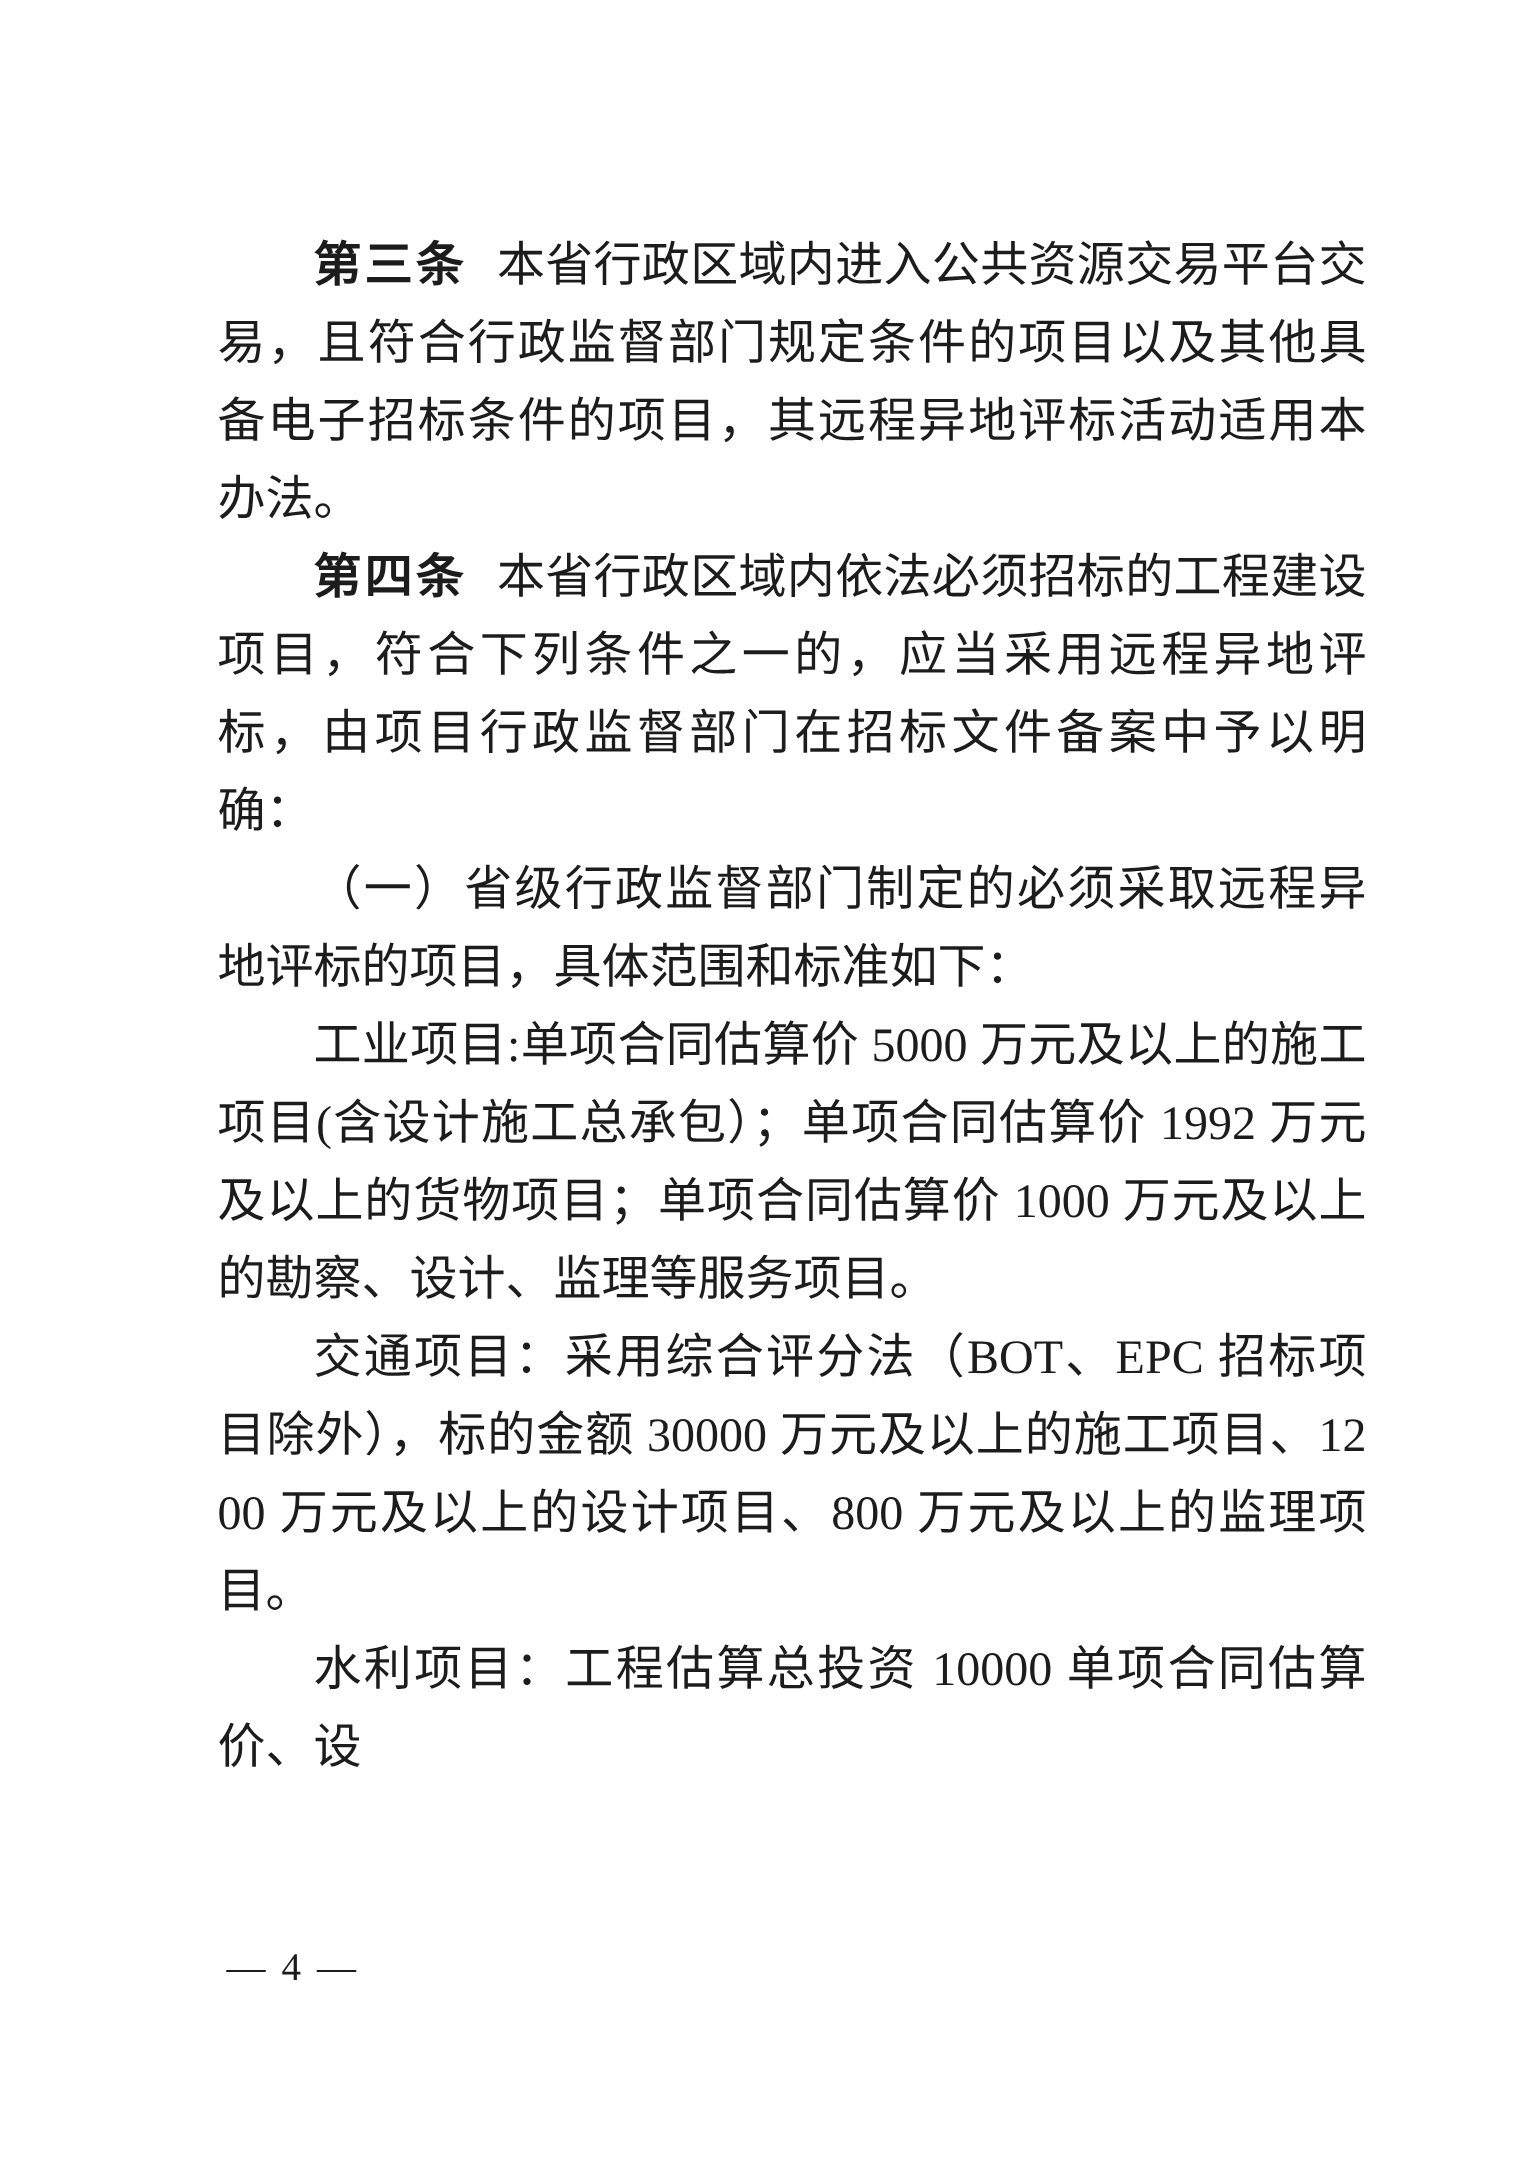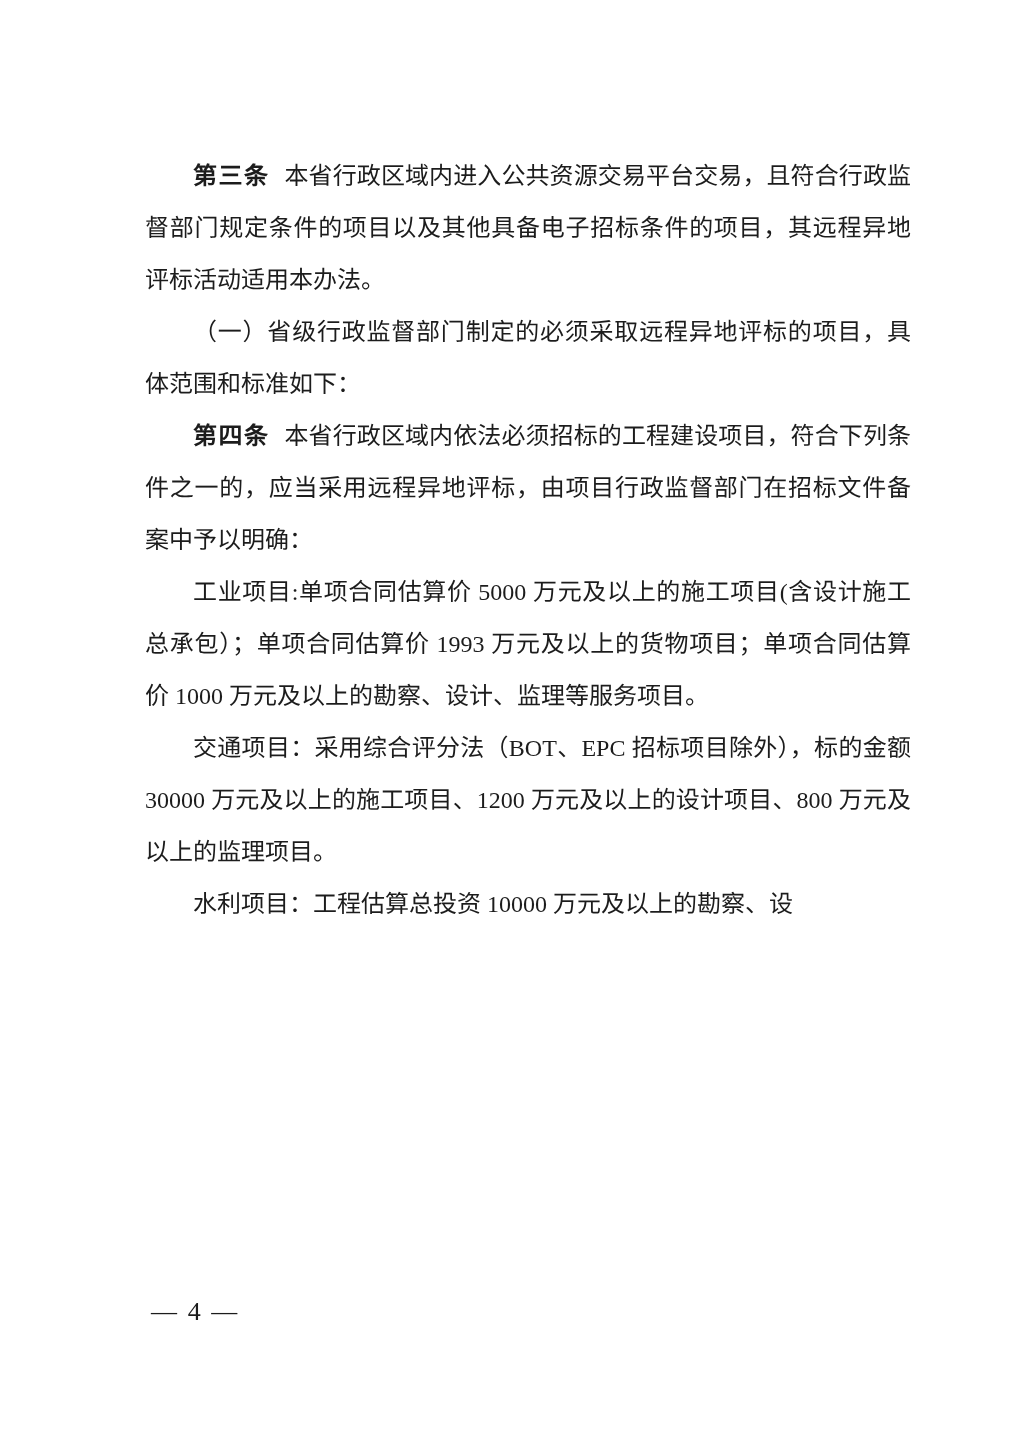--- a/index.html
+++ b/index.html
@@ -14,21 +14,21 @@
     background: #ffffff;
     overflow: hidden;
     font-family: "Liberation Serif", "DejaVu Serif", serif;
     color: #1c1c1c;
   }
   .content {
     position: absolute;
     left: 145px;
     top: 150px;
     width: 766px;
-    font-size: 24px;
+    font-size: 32px;
     line-height: 52px;
     text-align: justify;
     text-align-last: left;
   }
   .content p {
     margin: 0;
     padding: 0;
     text-indent: 2em;
     word-break: break-all;
   }
@@ -50,28 +50,28 @@
 </style>
 </head>
 <body>
 
 <div class="page">
 
   <div class="content">
 
     <p><span class="article-label">第三条</span><span>本省行政区域内进入公共资源交易平台交易，且符合行政监督部门规定条件的项目以及其他具备电子招标条件的项目，其远程异地评标活动适用本办法。</span></p>
 
+    <p><span class="article-label">第四条</span><span>本省行政区域内依法必须招标的工程建设项目，符合下列条件之一的，应当采用远程异地评标，由项目行政监督部门在招标文件备案中予以明确：</span></p>
+
     <p>（一）省级行政监督部门制定的必须采取远程异地评标的项目，具体范围和标准如下：</p>
 
-    <p><span class="article-label">第四条</span><span>本省行政区域内依法必须招标的工程建设项目，符合下列条件之一的，应当采用远程异地评标，由项目行政监督部门在招标文件备案中予以明确：</span></p>
-
-    <p>工业项目:单项合同估算价 5000 万元及以上的施工项目(含设计施工总承包）；单项合同估算价 1993 万元及以上的货物项目；单项合同估算价 1000 万元及以上的勘察、设计、监理等服务项目。</p>
+    <p>工业项目:单项合同估算价 5000 万元及以上的施工项目(含设计施工总承包）；单项合同估算价 1992 万元及以上的货物项目；单项合同估算价 1000 万元及以上的勘察、设计、监理等服务项目。</p>
 
 
     <p>交通项目：采用综合评分法（BOT、EPC 招标项目除外），标的金额 30000 万元及以上的施工项目、1200 万元及以上的设计项目、800 万元及以上的监理项目。</p>
 
-    <p>水利项目：工程估算总投资 10000 万元及以上的勘察、设</p>
+    <p>水利项目：工程估算总投资 10000 单项合同估算价、设</p>
 
   </div>
 
   <div class="page-footer">— 4 —</div>
 
 </div>
 
 </body></html>

